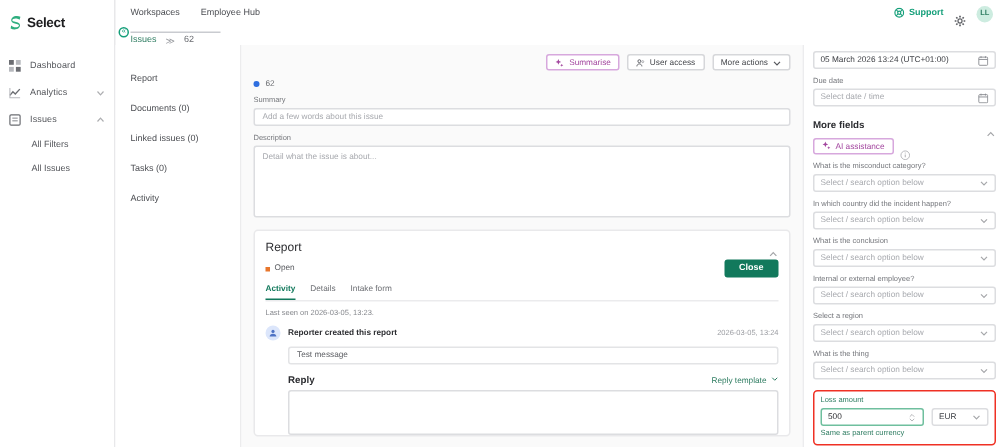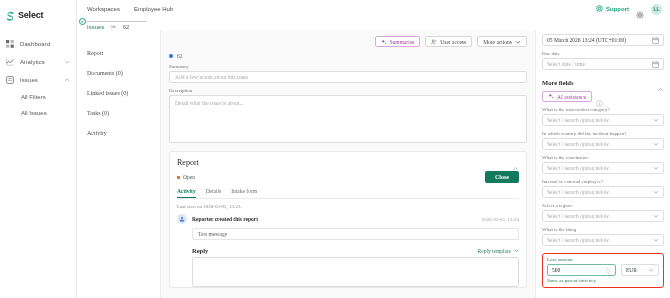--- a/index.html
+++ b/index.html
@@ -68,21 +68,21 @@
     background: #fff; cursor: pointer;
   }
   .crumbs {
     position: absolute; left: 10px; top: 5px;
     display: flex; align-items: center; gap: 6px; font-size: 6px;
   }
   .crumb-link { color: #2f7d62; cursor: pointer; }
   .crumb-sep { color: #9b9da2; font-size: 6px; }
   .crumb-cur { color: #6b6d72; }
 
-  .body-row { flex: 1 1 auto; display: flex; min-height: 0; font-family: Liberation Serif, serif; }
+  .body-row { flex: 1 1 auto; display: flex; min-height: 0; }
 
   
   .issue-nav {
     width: 84px; flex: 0 0 84px; padding: 13px 0 0 10px;
     border-right: 1px solid #ececed; background: #fff;
   }
   .issue-nav-item {
     font-size: 6px; color: #4b4d52; padding: 7px 0 7px 0; cursor: pointer;
   }
 

